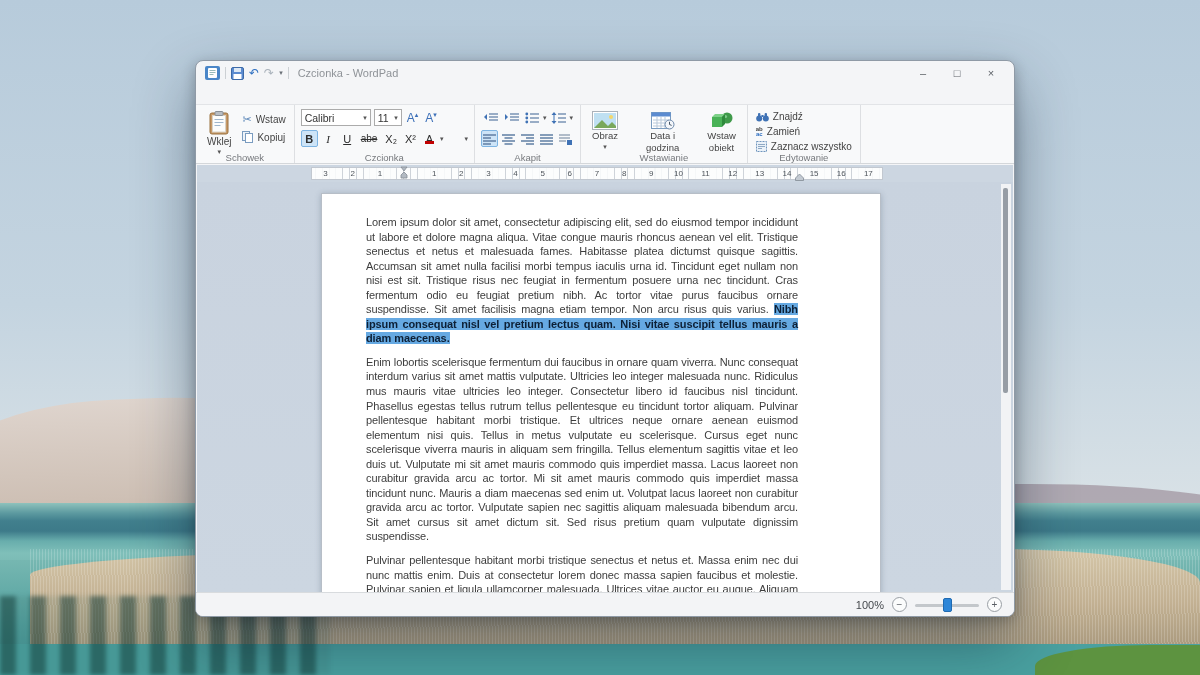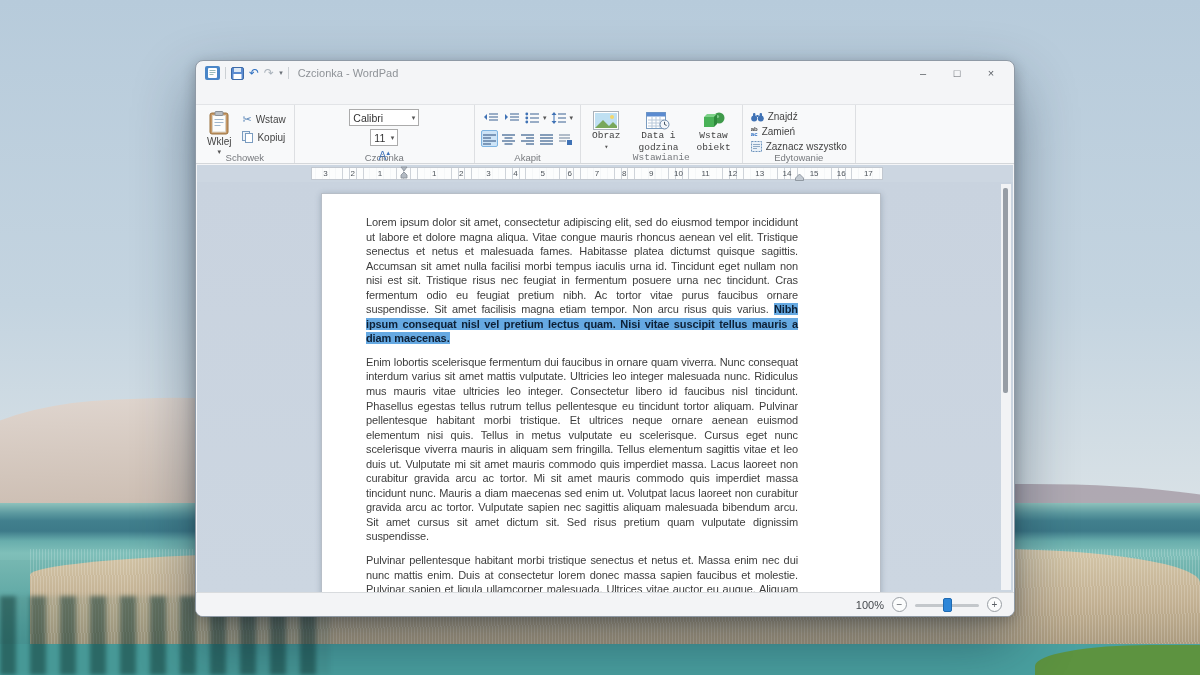--- a/index.html
+++ b/index.html
@@ -68,21 +68,21 @@
 
   .big-btn { display:flex; flex-direction:column; align-items:center; justify-content:flex-start;
     gap:1px; background:transparent; border:none; font-family:inherit; font-size:10px; color:#444; padding:2px 5px; }
   .small-btn { display:flex; align-items:center; gap:4px; background:none; border:none;
     font-family:inherit; font-size:10px; color:#444; padding:1px 2px; }
   .caret { font-size:7px; color:#555; }
 
   .clip-col { display:flex; flex-direction:column; gap:3px; justify-content:flex-start; padding-top:3px; }
   .sec-schowek { display:flex; gap:4px; }
 
-  .sec-czcionka .row1 { display:flex; align-items:center; gap:3px;flex-direction:column; }
+  .sec-czcionka .row1 { display:flex; align-items:center; gap:3px; }
   .combo { display:flex; align-items:center; justify-content:space-between; background:#fff;
     border:1px solid #ababab; height:17px; font-size:10.5px; color:#333; padding:0 3px; }
   .combo-font { width:70px; } .combo-size { width:28px; }
   .fontsize-btn { background:none; border:none; font-family:inherit; font-size:12px; color:#3d70b8;
     padding:0 2px; position:relative; }
   .fontsize-btn sup { font-size:7px; }
   .row2 { display:flex; align-items:center; gap:2px; margin-top:4px; }
   .tgl { min-width:17px; height:17px; background:none; border:1px solid transparent;
     font-family:inherit; font-size:11px; color:#2d2d2d; text-align:center; padding:0 2px; }
   .tgl.active { background:#cde4f7; border:1px solid #7eb4e2; border-radius:2px; }
@@ -92,21 +92,21 @@
     bottom:2px; height:3px; background:#c00000; }
   .hl-pen { width:12px; height:10px; background:linear-gradient(135deg,#e8d44d 0 55%,#9aa0a6 55%);
     transform:skewX(-18deg); border-radius:1px; }
 
   .sec-akapit .row1, .sec-akapit .rowA2 { display:flex; align-items:center; gap:2px; }
   .sec-akapit .rowA2 { margin-top:4px; }
   .pbtn { display:flex; align-items:center; gap:1px; min-width:17px; height:17px; background:none;
     border:1px solid transparent; padding:0 1px; justify-content:center; }
   .pbtn.active { background:#cde4f7; border:1px solid #7eb4e2; border-radius:2px; }
 
-  .sec-wstaw { display:flex; gap:8px;font-family:Liberation Mono, monospace; }
+  .sec-wstaw { display:flex; gap:18px; }
   .ins-label { font-size:9.5px; line-height:10.5px; color:#444; text-align:center; }
 
   .sec-edyt { display:flex; flex-direction:column; gap:2px; padding-top:5px; }
   .replace-ic { display:flex; flex-direction:column; font-size:6px; line-height:5px; font-weight:bold; }
   .replace-ic .r1 { color:#444; } .replace-ic .r2 { color:#2f6fc1; }
 
   
   .ruler-strip { position:absolute; top:104px; left:1px; right:1px; height:17px; background:#ccd6e1; }
   .ruler { position:absolute; left:114px; width:572px; top:2px; height:13px; background:#fcfdfd;
     border:1px solid #c2c8d0;

